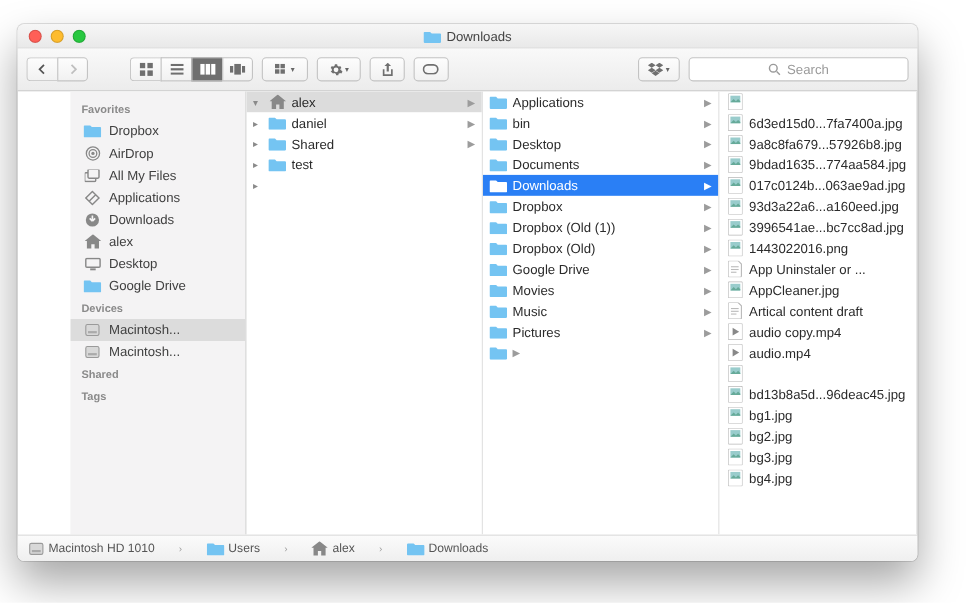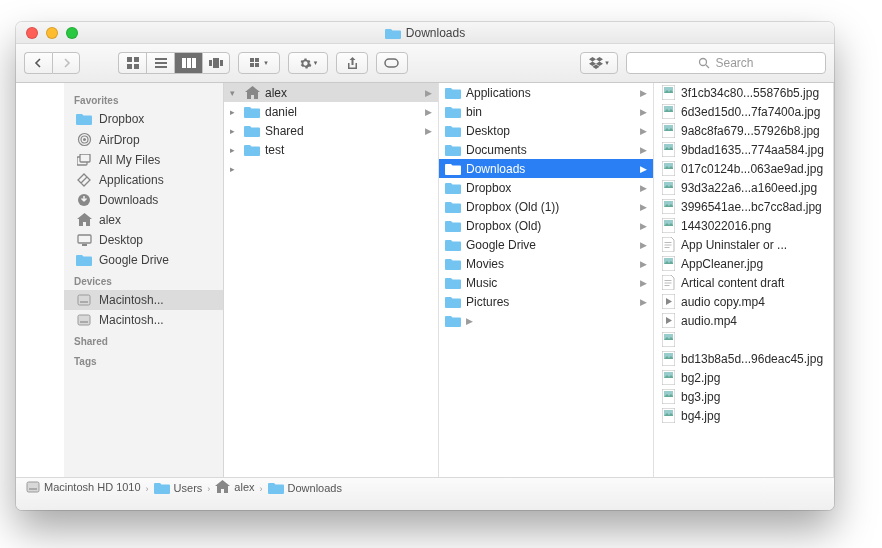--- a/index.html
+++ b/index.html
@@ -35,21 +35,21 @@
 .col1{ width:215px;} .col2{ width:215px;} .col3{ flex:1;}
 .row{ display:flex; align-items:center; padding:1px 4px 1px 6px; gap:5px; height:19px; white-space:nowrap;}
 .row .exp{ width:9px; color:#8a8a8a; font-size:9px;}
 .row .ico{ width:16px; display:flex; justify-content:center; align-items:center;}
 .row .lbl{ flex:1; overflow:hidden; text-overflow:ellipsis;}
 .row .arr{ color:#9c9c9c; font-size:9px; padding-right:2px;}
 .row.selg{ background:#dcdcdc;}
 .row.selb{ background:#2a7ff5; color:#fff;}
 .row.selb .arr{ color:#fff;}
 
-.pathbar{ height:24px; border-top:1px solid #d9d9d9; background:linear-gradient(#fbfbfb,#efefef); display:flex; align-items:flex-end; padding:16px 10px; font-size:11px; color:#555; gap:5px;}
+.pathbar{ height:24px; border-top:1px solid #d9d9d9; background:linear-gradient(#fbfbfb,#efefef); display:flex; align-items:center; padding:0 10px; font-size:11px; color:#555; gap:22px;}
 .pathbar .seg-p{ display:flex; align-items:center; gap:4px;}
 .pathbar .chev{ color:#9a9a9a; font-size:9px;}
 
 svg{ display:block; }
 .folder-icon{ width:16px; height:12px;}
 .file-icon{ width:13px; height:15px;}
 .drop-caret{ font-size:7px; margin-left:2px; color:#666;}
 </style>
 </head>
 <body>
@@ -414,21 +414,20 @@
         </div>
       <div class="col col3" id="col2">
           <div class="row">
             <span class="ico">
               <svg class="file-icon" viewBox="0 0 13 15">
                 <rect width="13" height="15" rx="1" fill="#fff" stroke="#b8b8b8"></rect>
                 <rect x="2" y="2" width="9" height="6" fill="#9cc"></rect>
                 <path d="M2 8l3-3 2 2 2-2 2 2v1H2z" fill="#6a9"></path>
               </svg>
             </span>
-            <span class="lbl">3f1cb34c80...55876b5.jpg</span>
           </div>
           <div class="row">
             <span class="ico">
               <svg class="file-icon" viewBox="0 0 13 15">
                 <rect width="13" height="15" rx="1" fill="#fff" stroke="#b8b8b8"></rect>
                 <rect x="2" y="2" width="9" height="6" fill="#9cc"></rect>
                 <path d="M2 8l3-3 2 2 2-2 2 2v1H2z" fill="#6a9"></path>
               </svg>
             </span>
             <span class="lbl">6d3ed15d0...7fa7400a.jpg</span>
@@ -554,20 +553,30 @@
           </div>
           <div class="row">
             <span class="ico">
               <svg class="file-icon" viewBox="0 0 13 15">
                 <rect width="13" height="15" rx="1" fill="#fff" stroke="#b8b8b8"></rect>
                 <rect x="2" y="2" width="9" height="6" fill="#9cc"></rect>
                 <path d="M2 8l3-3 2 2 2-2 2 2v1H2z" fill="#6a9"></path>
               </svg>
             </span>
             <span class="lbl">bd13b8a5d...96deac45.jpg</span>
+          </div>
+          <div class="row">
+            <span class="ico">
+              <svg class="file-icon" viewBox="0 0 13 15">
+                <rect width="13" height="15" rx="1" fill="#fff" stroke="#b8b8b8"></rect>
+                <rect x="2" y="2" width="9" height="6" fill="#9cc"></rect>
+                <path d="M2 8l3-3 2 2 2-2 2 2v1H2z" fill="#6a9"></path>
+              </svg>
+            </span>
+            <span class="lbl">bg1.jpg</span>
           </div>
           <div class="row">
             <span class="ico">
               <svg class="file-icon" viewBox="0 0 13 15">
                 <rect width="13" height="15" rx="1" fill="#fff" stroke="#b8b8b8"></rect>
                 <rect x="2" y="2" width="9" height="6" fill="#9cc"></rect>
                 <path d="M2 8l3-3 2 2 2-2 2 2v1H2z" fill="#6a9"></path>
               </svg>
             </span>
             <span class="lbl">bg2.jpg</span>

